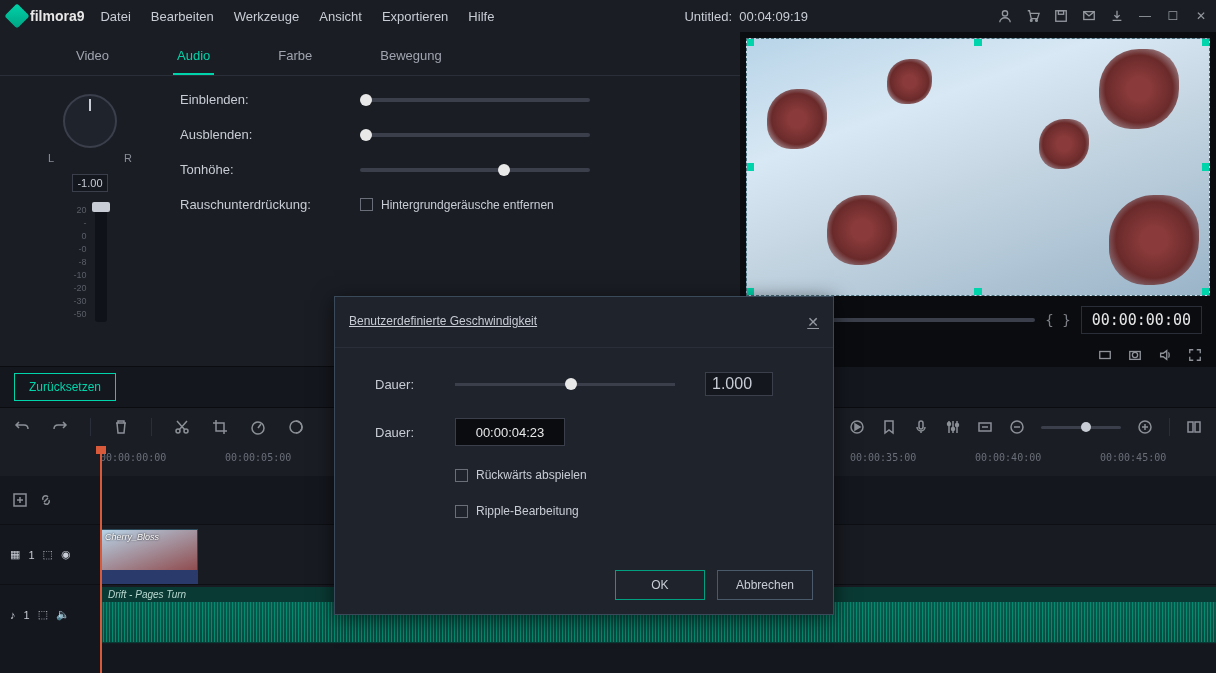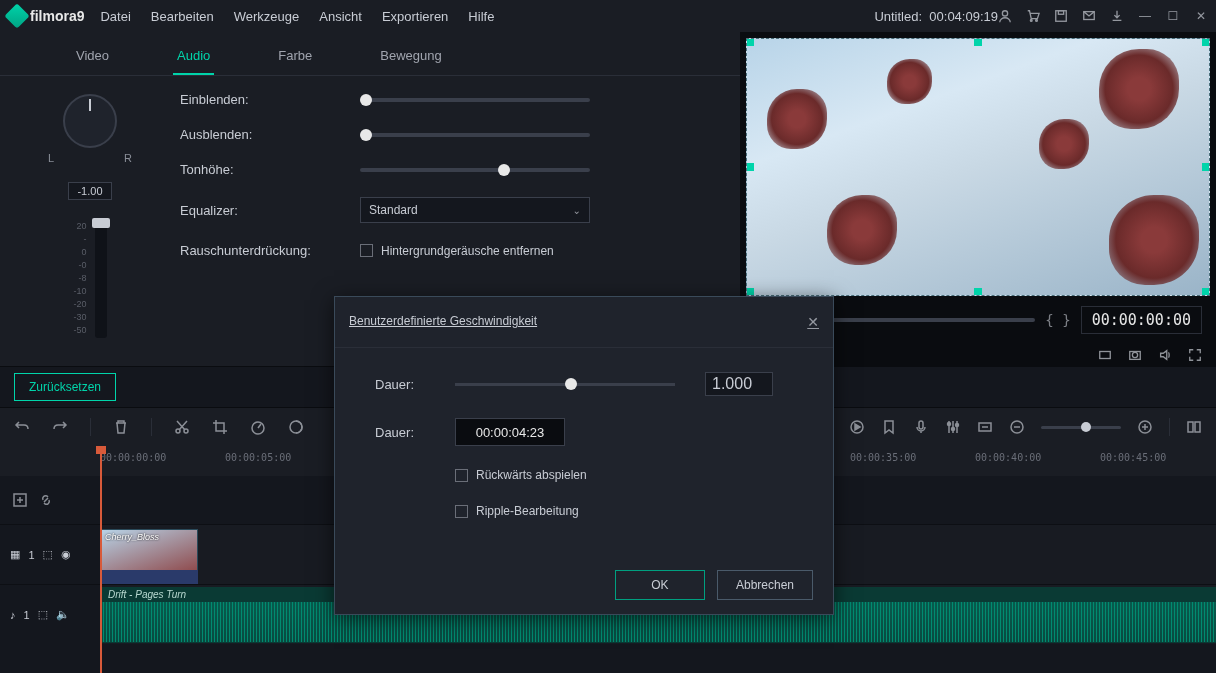--- a/index.html
+++ b/index.html
@@ -3,36 +3,36 @@
 <meta charset="utf-8">
 <style>
 * { margin: 0; padding: 0; box-sizing: border-box; font-family: -apple-system, "Segoe UI", Arial, sans-serif; }
 body { background: #1a1d24; color: #c8ccd4; font-size: 12px; width: 1216px; height: 673px; overflow: hidden; user-select: none; }
 .titlebar { height: 32px; background: #1a1d24; display: flex; align-items: center; padding: 0 8px; }
 .logo { display: flex; align-items: center; gap: 4px; margin-right: 16px; }
 .logo-icon { width: 18px; height: 18px; background: linear-gradient(135deg,#00d4aa,#00a383); border-radius: 3px; position: relative; transform: rotate(45deg); }
 .logo-text { font-weight: 600; font-size: 14px; color: #e8e8e8; }
 .menu { display: flex; gap: 20px; }
 .menu-item { color: #c8ccd4; cursor: pointer; font-size: 13px; }
-.title-center { flex: 1; text-align: right; color: #c8ccd4; font-size: 13px; }
+.title-center { flex: 1; text-align: center; color: #c8ccd4; font-size: 13px; }
 .title-icons { display: flex; gap: 14px; align-items: center; }
 .tb-icon { width: 14px; height: 14px; cursor: pointer; opacity: .7; }
 .win-btn { width: 14px; cursor: pointer; text-align: center; opacity: .7; }
 
 .main { display: flex; height: 334px; }
 .panel-left { width: 740px; background: #1a1d24; position: relative; }
 .tabs { display: flex; gap: 28px; padding: 10px 40px 0; border-bottom: 1px solid #2a2e38; }
 .tab { padding: 6px 4px 10px; cursor: pointer; color: #a0a4ae; font-size: 13px; margin-left: 32px; }
 .tab.active { color: #00d4aa; border-bottom: 2px solid #00d4aa; }
 .audio-body { display: flex; padding: 10px 30px; gap: 30px; }
 .balance { width: 120px; text-align: center; }
 .knob { width: 54px; height: 54px; border: 2px solid #3a3f4b; border-radius: 50%; margin: 8px auto 4px; position: relative; background:#1f232c;}
 .knob:after{content:"";position:absolute;left:50%;top:3px;width:2px;height:12px;background:#c8ccd4;transform:translateX(-50%);}
 .lr { display: flex; justify-content: space-between; padding: 0 18px; font-size: 11px; color:#8a8e98;}
-.balance-val { width: 44px; margin: 18px auto; border: 1px solid #3a3f4b; padding: 2px 0; font-size: 11px; background:#14171e;}
+.balance-val { width: 36px; margin: 10px auto; border: 1px solid #3a3f4b; padding: 2px 0; font-size: 11px; background:#14171e;}
 .vu-wrap { margin-top: 10px; display:flex; gap:8px; justify-content:center; align-items:center;}
 .vu-scale { font-size:9px; color:#5a5e68; line-height:13px; text-align:right;}
 .vu { width: 12px; height: 120px; background: #0f1218; border-radius:3px; position:relative;}
 .vu-thumb{position:absolute;top:0;left:-3px;width:18px;height:10px;background:#c8ccd4;border-radius:2px;}
 .audio-ctrls { flex: 1; padding-top: 6px; }
 .ctrl-row { display: flex; align-items: center; margin-bottom: 20px; }
 .ctrl-label { width: 180px; font-size: 13px; color:#c8ccd4;}
 .slider { flex:0 0 230px; height: 4px; background: #3a3f4b; border-radius: 2px; position: relative; cursor: pointer; }
 .slider-thumb { position: absolute; top: -4px; width: 12px; height: 12px; background: #e8e8e8; border-radius: 50%; }
 .select { flex:0 0 230px; height:26px; border:1px solid #3a3f4b; background:#14171e; display:flex; align-items:center; padding:0 8px; justify-content:space-between; cursor:pointer; font-size:12px;}
@@ -194,27 +194,20 @@
               <div class="slider-thumb" style="left:0"></div>
             </div>
           </div>
         <div class="ctrl-row">
             <span class="ctrl-label">Tonhöhe:</span>
           <div class="slider">
               <div class="slider-thumb" style="left:60%"></div>
             </div>
           </div>
         <div class="ctrl-row">
-            <span class="ctrl-label">Equalizer:</span>
-          <div class="select">
-              <span>Standard</span>
-              <span class="chev">⌄</span>
-            </div>
-          </div>
-        <div class="ctrl-row">
             <span class="ctrl-label">Rauschunterdrückung:</span>
           <div class="chk-row">
               <div class="chk"></div>
               <span>Hintergrundgeräusche entfernen</span>
             </div>
           </div>
       </div>
     </div>
   </div>
 

